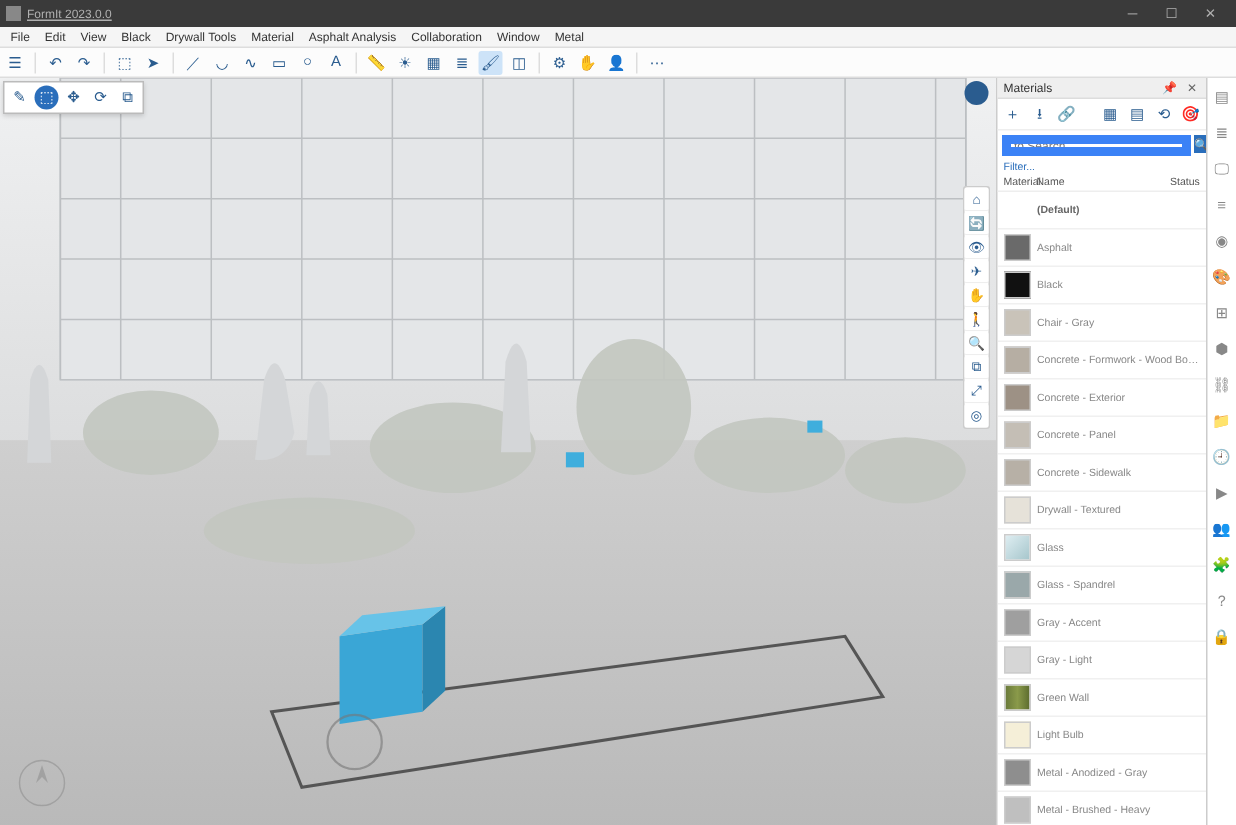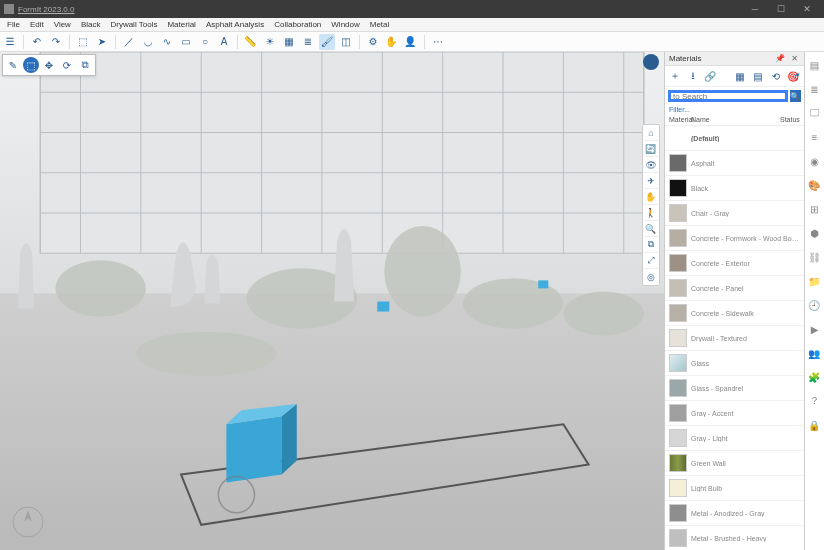--- a/index.html
+++ b/index.html
@@ -47,21 +47,21 @@
   .navtools-spacer{height:50px;}
 
   
   .materials { width: 140px; background: #fff; border-left: 1px solid #ccc; display: flex; flex-direction: column; }
   .panel-title { background: #efefef; font-size: 8px; padding: 2px 4px; display:flex; justify-content:space-between; color:#333; border-bottom:1px solid #ddd;}
   .panel-title .pc { color:#666; cursor:pointer; padding:0 2px;}
   .panel-tools { padding: 3px; display:flex; gap:4px; border-bottom:1px solid #eee;}
   .panel-tools .ptool { width:14px; height:14px; display:flex; align-items:center; justify-content:center; color:#2a5c8f; cursor:pointer; border-radius:2px;}
   .panel-tools .spacer{flex:1;}
   .panel-search { padding: 3px; display:flex; gap:2px;}
-  .panel-search input { flex:1; border:3px solid #3b82f6; font-size:8px; padding:1px 2px; height:12px;}
+  .panel-search input { flex:1; border:6px solid #3b82f6; font-size:8px; padding:1px 2px; height:12px;}
   .panel-search .sbtn { width:12px; height:12px; background:#2a6ebb; color:#fff; display:flex; align-items:center; justify-content:center; font-size:8px; cursor:pointer;}
   .panel-filter { padding:1px 4px; font-size:7px; color:#2a6ebb; cursor:pointer;}
   .panel-header { display:flex; font-size:7px; padding:2px 4px; color:#555; border-bottom:1px solid #eee;}
   .panel-header .h1{width:22px;}
   .panel-header .h2{flex:1;}
   .panel-header .h3{width:20px;}
   .mat-list{ flex:1; overflow-y:auto; }
   .mat-row { display:flex; align-items:center; height:25px; font-size:7px; color:#888; border-bottom:1px solid #f0f0f0; cursor:pointer;}
   .swatch { width:18px; height:18px; margin:0 4px; border:1px solid #ccc; flex-shrink:0;}
   .mat-name{ flex:1; overflow:hidden; white-space:nowrap; text-overflow:ellipsis; padding-right:2px;}

